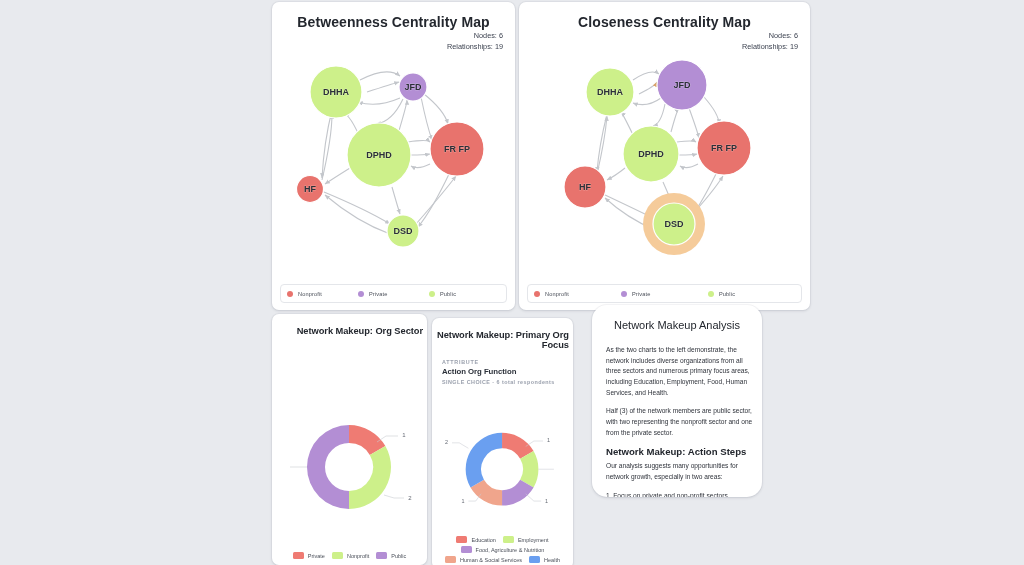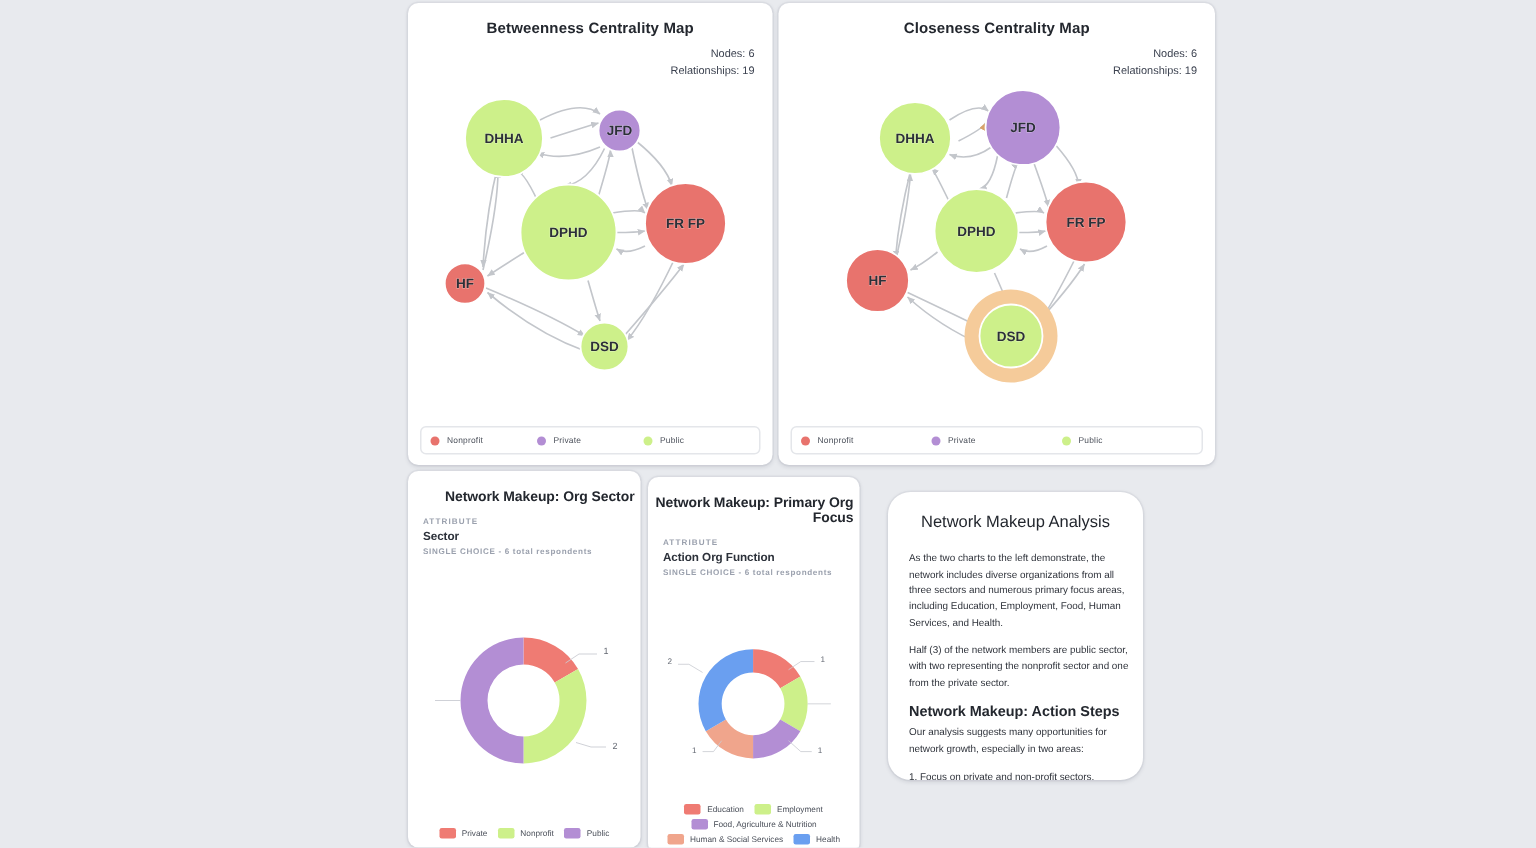--- a/index.html
+++ b/index.html
@@ -18,21 +18,21 @@
     border-radius: 7px;
     box-shadow: 0 1px 3px rgba(30,40,60,.13), 0 0 0 1px rgba(40,50,70,.04);
   }
 
   
   #bc-map { left: 272px; top: 2px;  width: 243px; height: 308px; }
   #cc-map { left: 519px; top: 2px;  width: 291px; height: 308px; }
 
   .map-title {
     text-align: center;
-    font-size: 10px;
+    font-size: 14px;
     font-weight: bold;
     color: #23272e;
     padding-top: 12px;
     letter-spacing: .1px;
   }
   .map-stats {
     position: absolute;
     right: 12px; top: 28px;
     text-align: right;
     font-size: 7.3px;
@@ -110,21 +110,21 @@
   }
   .donut-legend .lg-item {
     display: flex; align-items: center;
     font-size: 5.5px; color: #4a4f59;
   }
   .donut-legend .swatch {
     width: 11px; height: 7px; border-radius: 1.5px; margin-right: 4px; flex: none;
   }
 
   
-  #analysis-card { left: 592px; top: 328px; width: 170px; height: 192px; overflow: hidden; border-radius: 15px; }
+  #analysis-card { left: 592px; top: 305px; width: 170px; height: 192px; overflow: hidden; border-radius: 15px; }
   .an-title {
     text-align: center; font-size: 11px; color: #23272e;
     padding: 14px 8px 0 8px; font-weight: 400;
   }
   .an-body { padding: 14px 8px 0 14px; }
   .an-p {
     font-size: 6.6px; color: #2f333b; line-height: 1.62; margin-bottom: 8px;
   }
   .an-h2 {
     font-size: 9.6px; font-weight: bold; color: #23272e;
@@ -267,25 +267,20 @@
       </div>
       <div class="lg-item">
         <span class="dot" style="background:#cdf08a"></span>
         <span>Public</span>
       </div>
     </div>
   </div>
 
   <div class="card" id="sector-card">
     <div class="donut-title">Network Makeup: Org Sector</div>
-    <div class="attr-block">
-      <div class="attr-kicker">ATTRIBUTE</div>
-      <div class="attr-name">Sector</div>
-      <div class="attr-meta">SINGLE CHOICE  -  6 total respondents</div>
-    </div>
     <div class="donut-wrap">
       <svg viewBox="0 0 155 115" preserveAspectRatio="xMidYMid meet">
         <g transform="translate(77,57)">
 
           <path d="M0,-42 A42,42 0 0,1 36.37,-21 L20.81,-12 A24,24 0 0,0 0,-24 Z" fill="#ef7b73"></path>
           <path d="M36.37,-21 A42,42 0 0,1 0,42 L0,24 A24,24 0 0,0 20.81,-12 Z" fill="#cdf08a"></path>
           <path d="M0,42 A42,42 0 1,1 0,-42 L0,-24 A24,24 0 1,0 0,24 Z" fill="#b38ed4"></path>
         </g>
         <path class="leader" d="M105,32 L114,26 L126,26"></path>
         <text class="slice-label" x="132" y="25">1</text>

